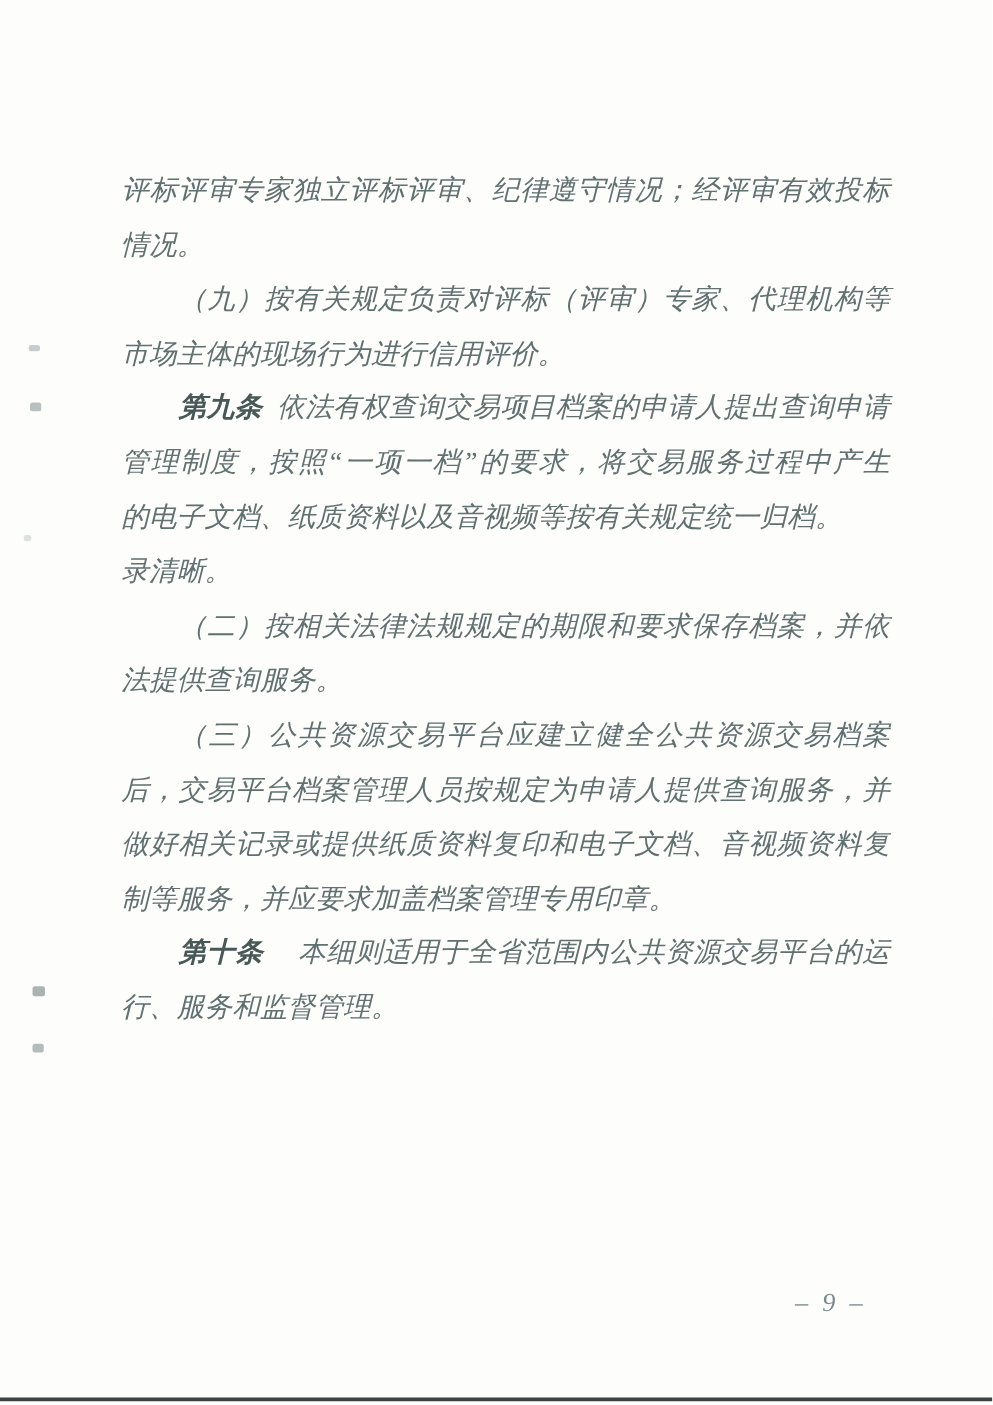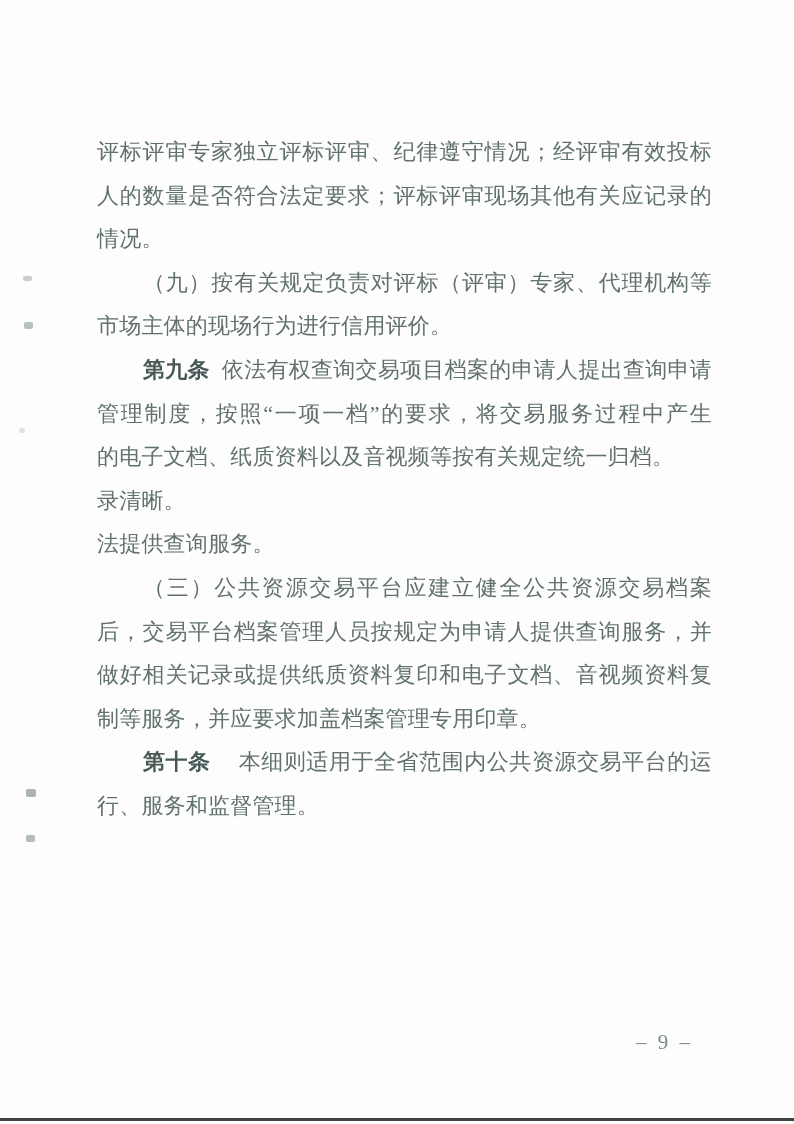--- a/index.html
+++ b/index.html
@@ -2,21 +2,21 @@
 <html style="--page_bg: #fdfdfc; --text: #617170; --bold_text: #475856; --page_number: #7b8a8b; --edge_line: #3e4242;"><head>
 <meta charset="utf-8">
 <style>
   :root{
     --page_bg:#fdfdfc;
     --text:#617170;
     --bold_text:#475856;
     --page_number:#7b8a8b;
     --edge_line:#3e4242;
   }
-  *{margin:0;padding:0;box-sizing:border-box;}
+  *{margin:0;padding:0;box-sizing:border-box;font-style:italic;}
   html,body{background:#fff;}
   body{font-family:"Liberation Serif","DejaVu Serif",serif;}
   .page{
     position:relative;
     width:794px;height:1124px;
     background:var(--page_bg);
     overflow:hidden;
   }
   .content{
     position:absolute;
@@ -72,28 +72,28 @@
 
 <div class="page">
   <div class="speck s1"></div>
   <div class="speck s2"></div>
   <div class="speck s3"></div>
   <div class="speck s4"></div>
   <div class="speck s5"></div>
 
   <div class="content">
       <div class="text-line justify"><span>评标评审专家独立评标评审、纪律遵守情况；经评审有效投标</span></div>
-      <div class="text-line justify"><span>人的数量是否符合法定要求；评标评审现场其他有关应记录的</span></div>
       <div class="text-line"><span>情况。</span></div>
       <div class="text-line justify indent"><span>（九）按有关规定负责对评标（评审）专家、代理机构等</span></div>
       <div class="text-line"><span>市场主体的现场行为进行信用评价。</span></div>
       <div class="text-line justify indent"><span class="head">第九条</span><span>依法有权查询交易项目档案的申请人提出查询申请</span></div>
       <div class="text-line justify"><span>管理制度，按照“一项一档”的要求，将交易服务过程中产生</span></div>
       <div class="text-line"><span>的电子文档、纸质资料以及音视频等按有关规定统一归档。</span></div>
       <div class="text-line"><span>录清晰。</span></div>
+      <div class="text-line justify indent"><span>（二）按相关法律法规规定的期限和要求保存档案，并依</span></div>
       <div class="text-line"><span>法提供查询服务。</span></div>
       <div class="text-line justify indent"><span>（三）公共资源交易平台应建立健全公共资源交易档案</span></div>
       <div class="text-line justify"><span>后，交易平台档案管理人员按规定为申请人提供查询服务，并</span></div>
       <div class="text-line justify"><span>做好相关记录或提供纸质资料复印和电子文档、音视频资料复</span></div>
       <div class="text-line"><span>制等服务，并应要求加盖档案管理专用印章。</span></div>
       <div class="text-line justify indent"><span class="head wide-gap">第十条</span><span>本细则适用于全省范围内公共资源交易平台的运</span></div>
       <div class="text-line"><span>行、服务和监督管理。</span></div>
     </div>
 
   <div class="page-number">– 9 –</div>

